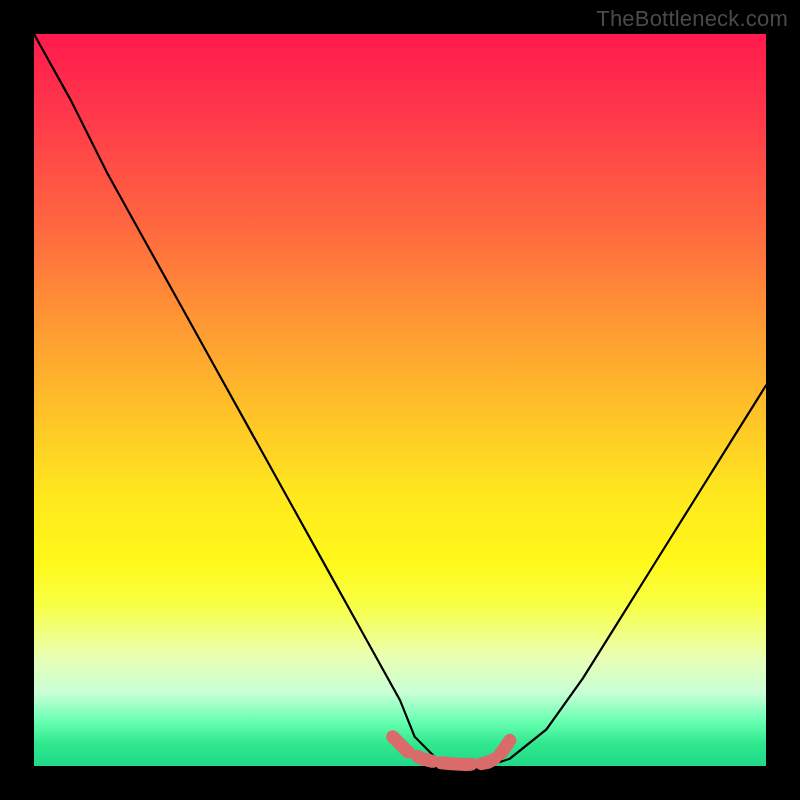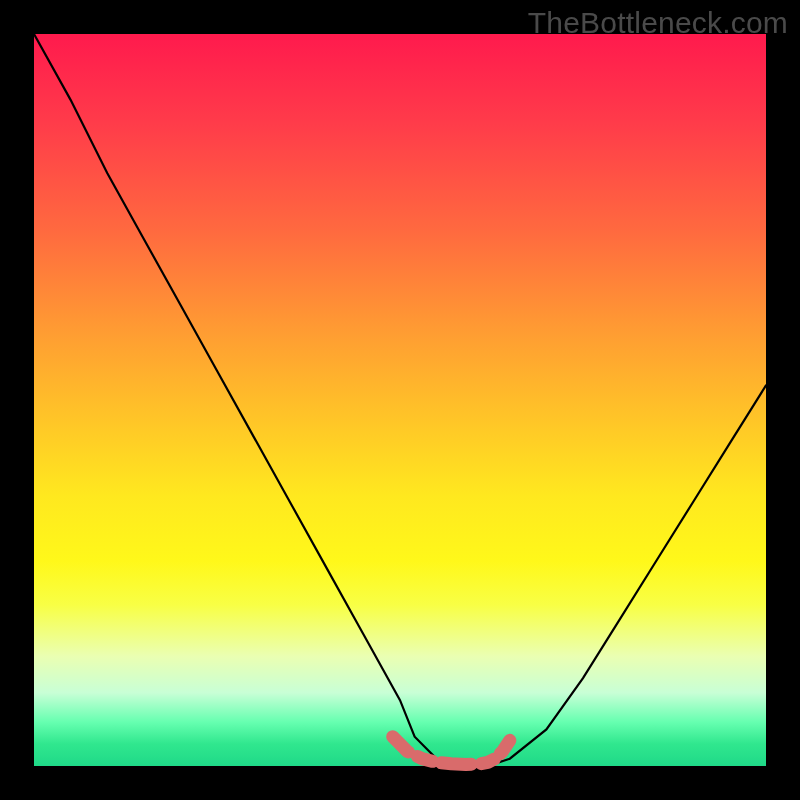--- a/index.html
+++ b/index.html
@@ -39,21 +39,21 @@
       #66ffb0 94%,
       #30e78e 97%,
       #1fd988 100%
     );
   }
   .watermark {
     position: absolute;
     top: 6px;
     right: 12px;
     color: #4a4a4a;
-    font-size: 30px;
+    font-size: 22px;
     font-weight: 500;
     letter-spacing: 0.2px;
     user-select: none;
   }
   svg.curve {
     position: absolute;
     left: 0;
     top: 0;
     width: 732px;
     height: 732px;

